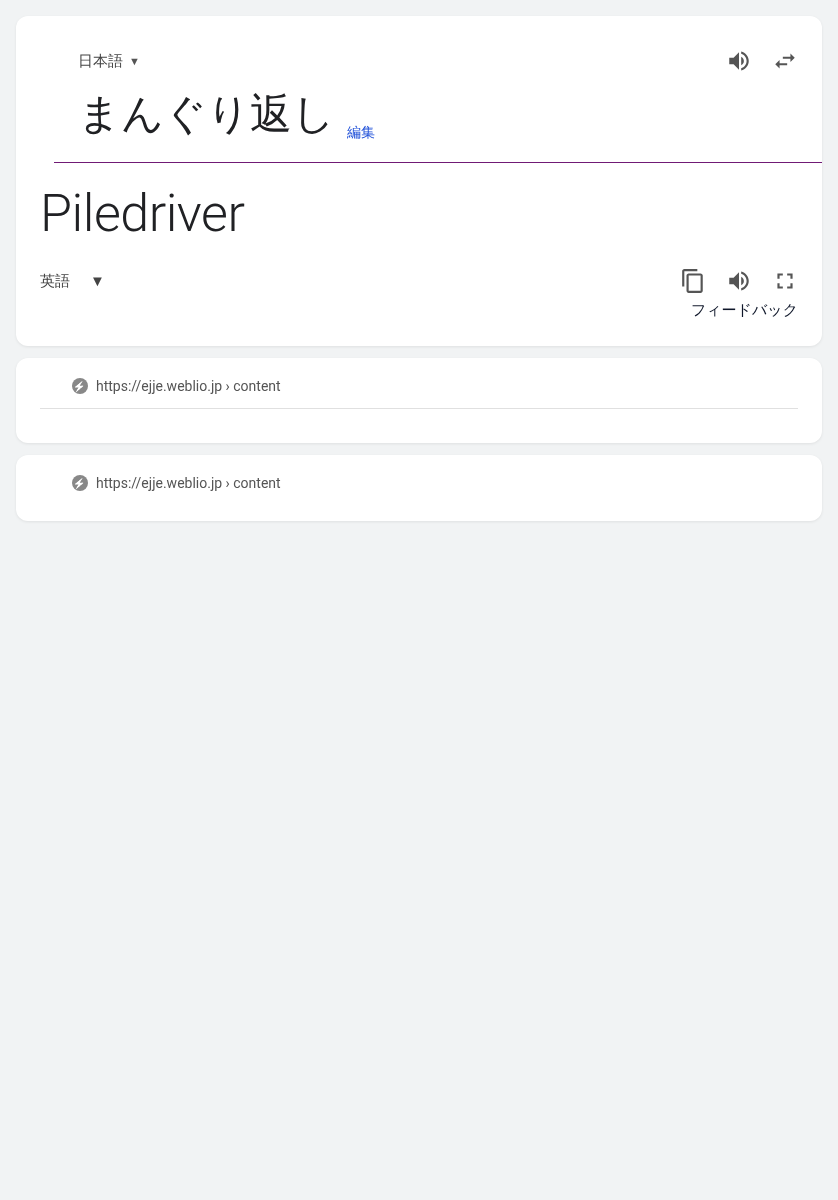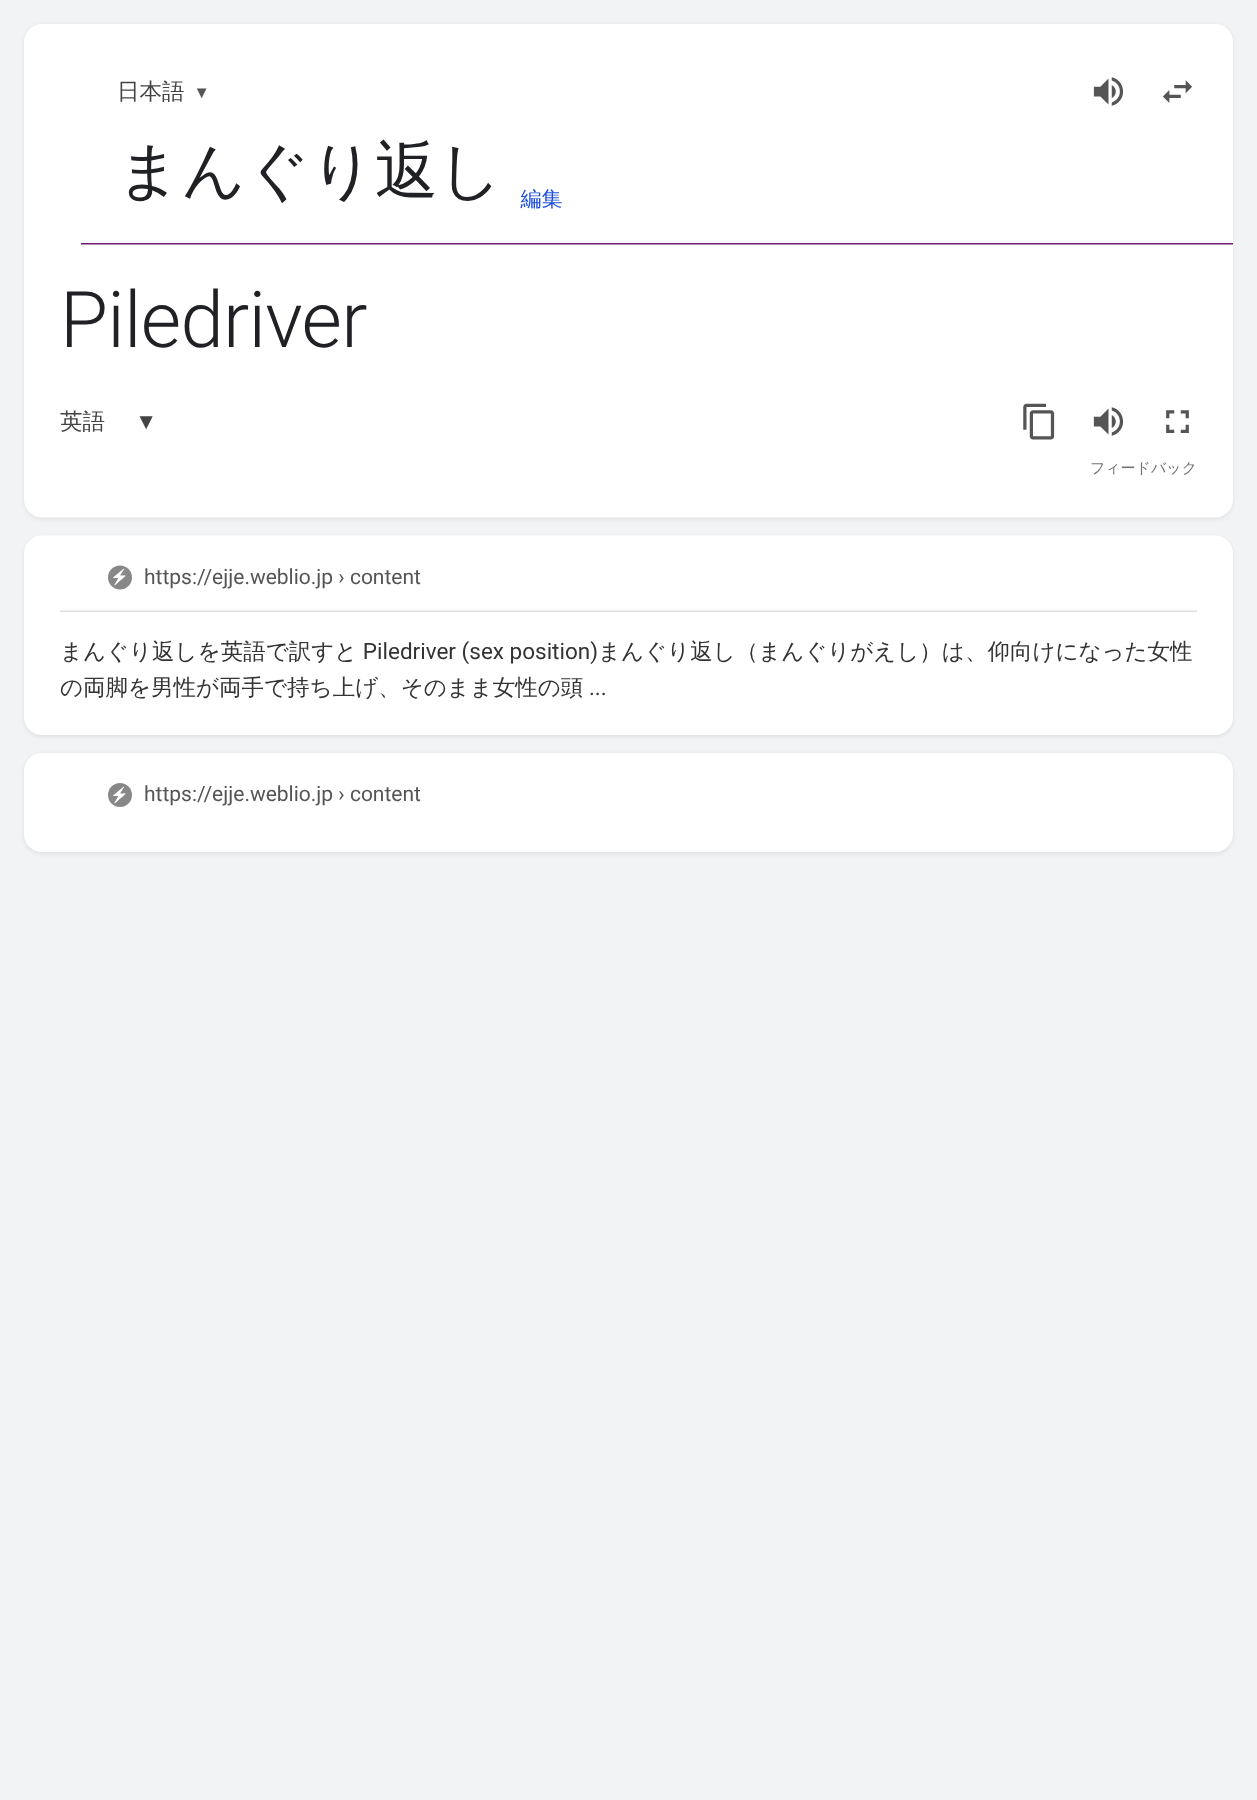--- a/index.html
+++ b/index.html
@@ -126,22 +126,22 @@
       gap: 20px;
       align-items: center;
     }
 
     .feedback-row {
       text-align: right;
       padding: 6px 0 0;
     }
 
     .feedback-text {
-      font-size: 10px;
-      color: #737373;
+      font-size: 15px;
+      color: #0f172a;
       margin-left: 30px;
     }
 
     
     .search-card {
       padding: 20px 24px;
     }
 
     .result-title {
       color: #1a73e8;
@@ -263,21 +263,20 @@
     </div>
   </div>
 </div>
 
 <div class="card search-card">
   <div class="result-url-row">
     <div class="lightning-icon"></div>
     <span class="result-url">https://ejje.weblio.jp › content</span>
   </div>
   <hr class="divider">
-  <div class="result-snippet">まんぐり返しを英語で訳すと Piledriver (sex position)まんぐり返し（まんぐりがえし）は、仰向けになった女性の両脚を男性が両手で持ち上げ、そのまま女性の頭 ...</div>
 </div>
 
 <div class="card search-card">
   <div class="result-url-row">
     <div class="lightning-icon"></div>
     <span class="result-url">https://ejje.weblio.jp › content</span>
   </div>
 </div>
 
 </body></html>

